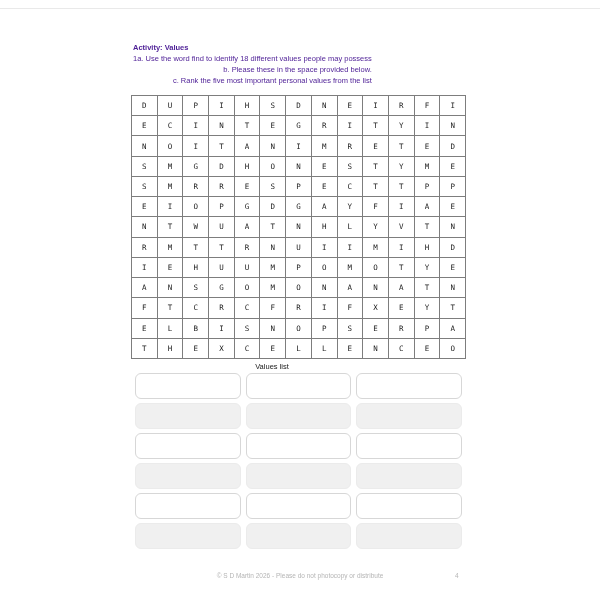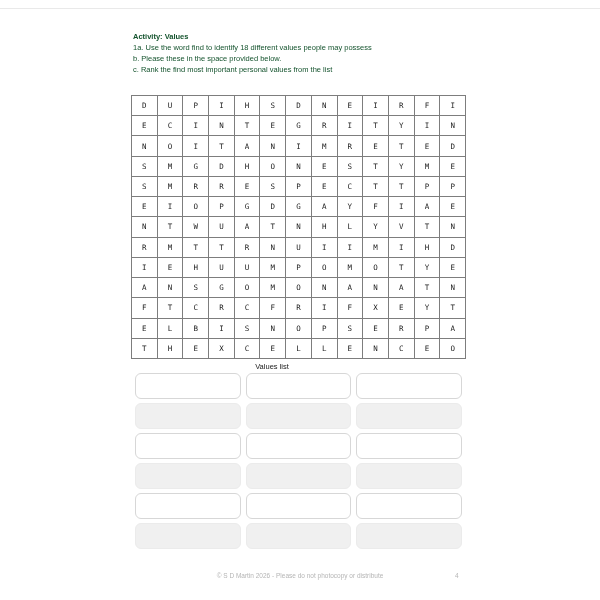--- a/index.html
+++ b/index.html
@@ -8,23 +8,23 @@
     background: #ffffff;
     font-family: "Liberation Sans", sans-serif;
     position: relative;
     overflow: hidden;
   }
   .page { position: absolute; inset: 0; background: #ffffff; }
   .top-rule {
     position: absolute; top: 8px; left: 0; width: 600px; height: 1px;
     background: #e9e9e9;
   }
-  .header { position: absolute; left: 133px; top: 31px; color: #14532d; }
+  .header { position: absolute; left: 133px; top: 42px; color: #4c1d95; }
   .title { font-weight: bold; font-size: 7.5px; line-height: 11px; }
-  .instr { font-size: 7.5px; line-height: 11px; }
+  .instr { font-size: 7.5px; line-height: 11px; text-align: right; }
   .ws-grid {
     position: absolute; left: 131px; top: 95px; width: 335px; height: 264px;
     display: grid;
     grid-template-columns: repeat(13, 1fr);
     grid-template-rows: repeat(13, 1fr);
     border-top: 1px solid #7d7d7d;
     border-left: 1px solid #7d7d7d;
     background: #ffffff;
   }
   .cell {
@@ -59,21 +59,21 @@
 </head>
 <body>
 
 <div class="page">
   <div class="top-rule"></div>
 
   <div class="header">
     <div class="title">Activity: Values</div>
     <div class="instr">1a. Use the word find to identify 18 different values people may possess</div>
     <div class="instr">b. Please these in the space provided below.</div>
-    <div class="instr">c. Rank the find most important personal values from the list</div>
+    <div class="instr">c. Rank the five most important personal values from the list</div>
   </div>
 
   <div class="ws-grid" id="wordsearch">
       <div class="cell">D</div>
       <div class="cell">U</div>
       <div class="cell">P</div>
       <div class="cell">I</div>
       <div class="cell">H</div>
       <div class="cell">S</div>
       <div class="cell">D</div>

